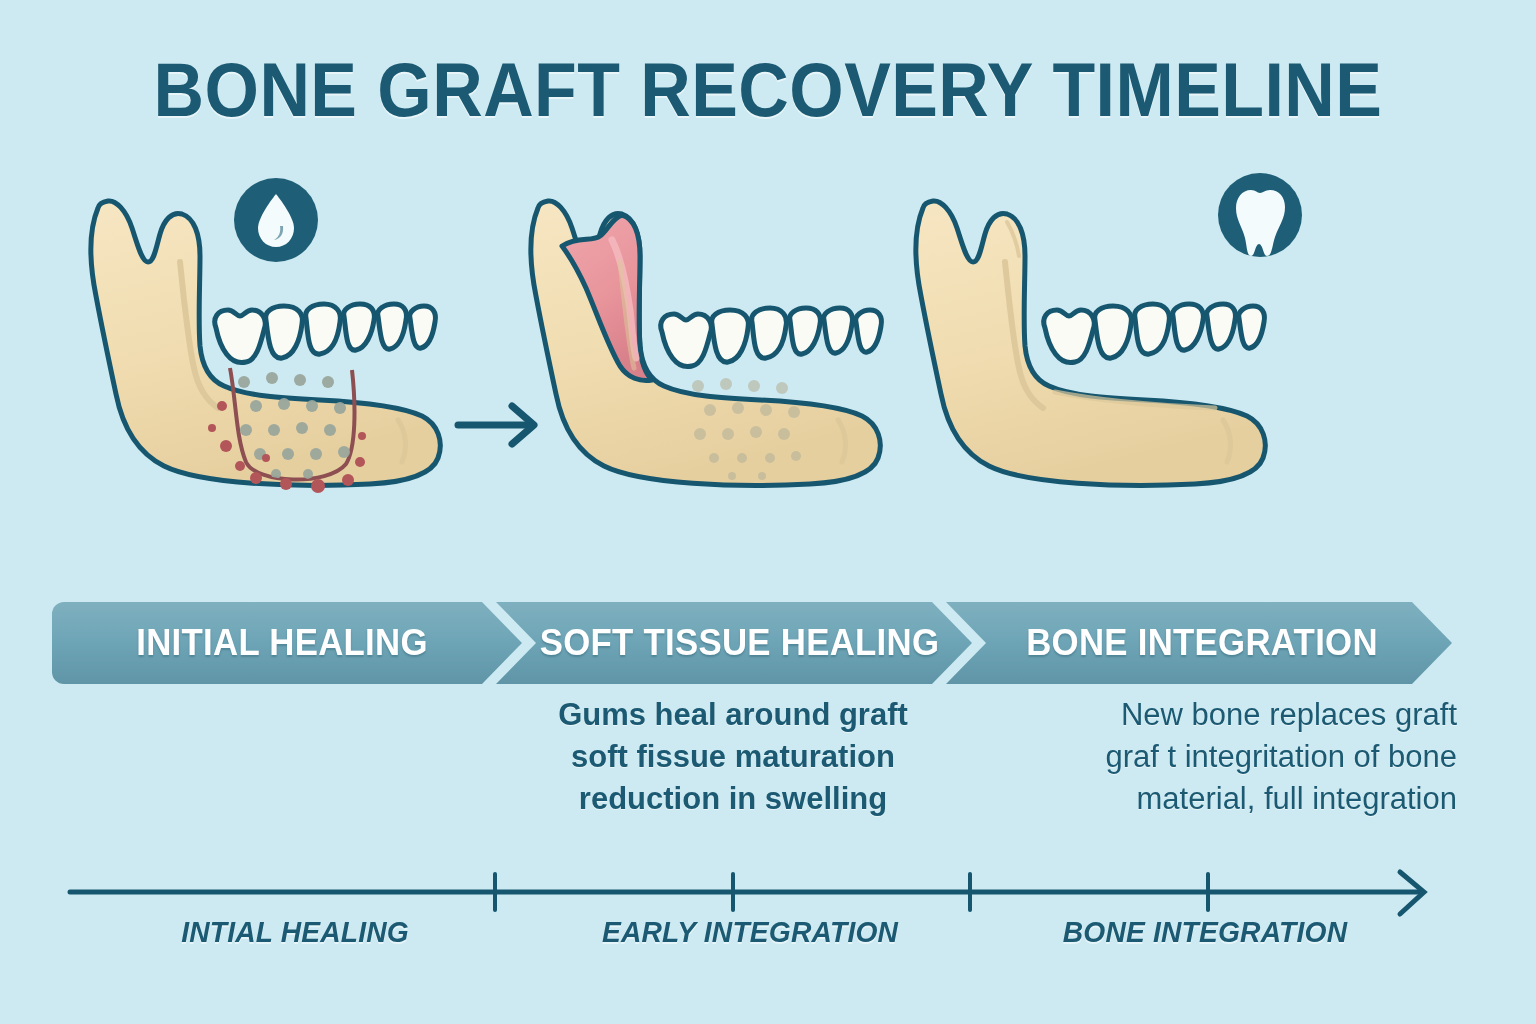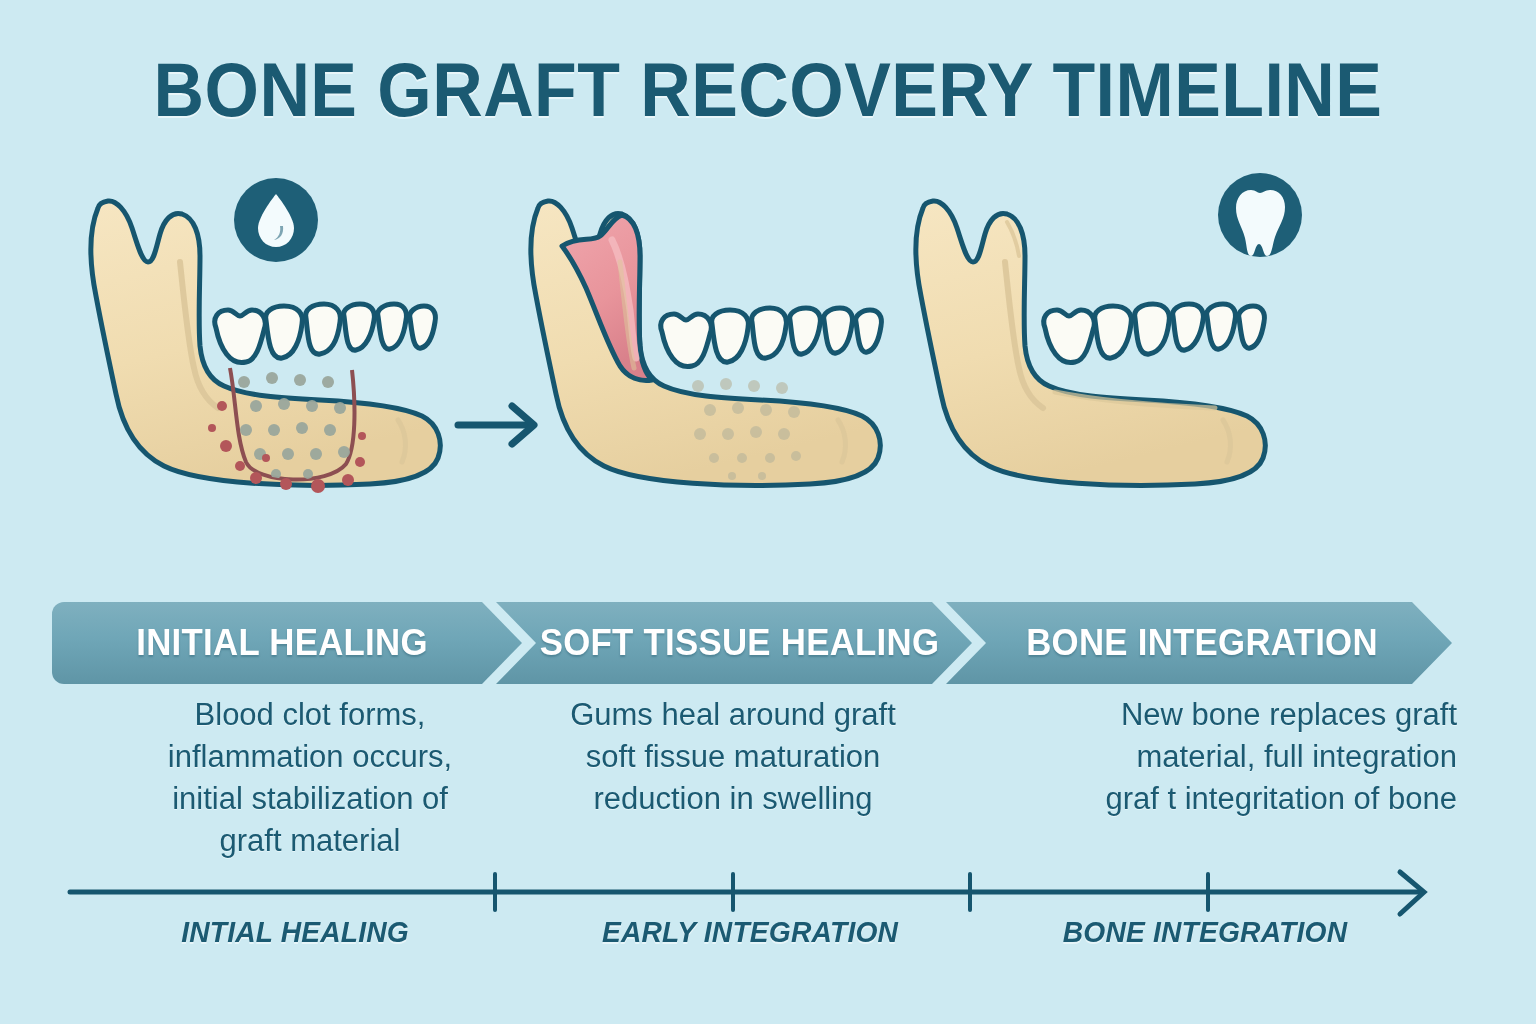--- a/index.html
+++ b/index.html
@@ -301,35 +301,29 @@
       <path d="M444,0 H880 L920,41 L880,82 H444 L484,41 Z" fill="url(#segG)"></path>
 
       <path d="M894,0 H1360 L1400,41 L1360,82 H894 L934,41 Z" fill="url(#segG)"></path>
     </svg>
     <div class="banner-label" style="left:0px;width:460px;">INITIAL HEALING</div>
     <div class="banner-label" style="left:460px;width:455px;">SOFT TISSUE HEALING</div>
     <div class="banner-label" style="left:915px;width:470px;">BONE INTEGRATION</div>
   </div>
 
   <div class="desc-row">
-    <div class="desc" style="left:100px;width:420px;">
-      <span>Blood clot forms,</span>
-      <span>inflammation occurs,</span>
-      <span>initial stabilization of</span>
-      <span>graft material</span>
-    </div>
-    <div class="desc" style="left:518px;width:430px;">
+    <div class="desc" style="left:518px;width:430px;font-weight:bold;">
       <span>Gums heal around graft</span>
       <span>soft fissue maturation</span>
       <span>reduction in swelling</span>
     </div>
     <div class="desc" style="left:1007px;width:450px;text-align:right;">
       <span>New bone replaces graft</span>
+      <span>graf t integritation of bone</span>
       <span>material, full integration</span>
-      <span>graf t integritation of bone</span>
     </div>
   </div>
 
   <div class="axis">
     <svg width="1536" height="70" viewBox="0 0 1536 70">
       <g stroke="#16566f" stroke-width="5" stroke-linecap="round" fill="none">
         <line x1="70" y1="32" x2="1418" y2="32"></line>
         <polyline points="1400,12 1424,32 1400,54"></polyline>
         <line x1="495" y1="14" x2="495" y2="50" stroke-width="4"></line>
         <line x1="733" y1="14" x2="733" y2="50" stroke-width="4"></line>

